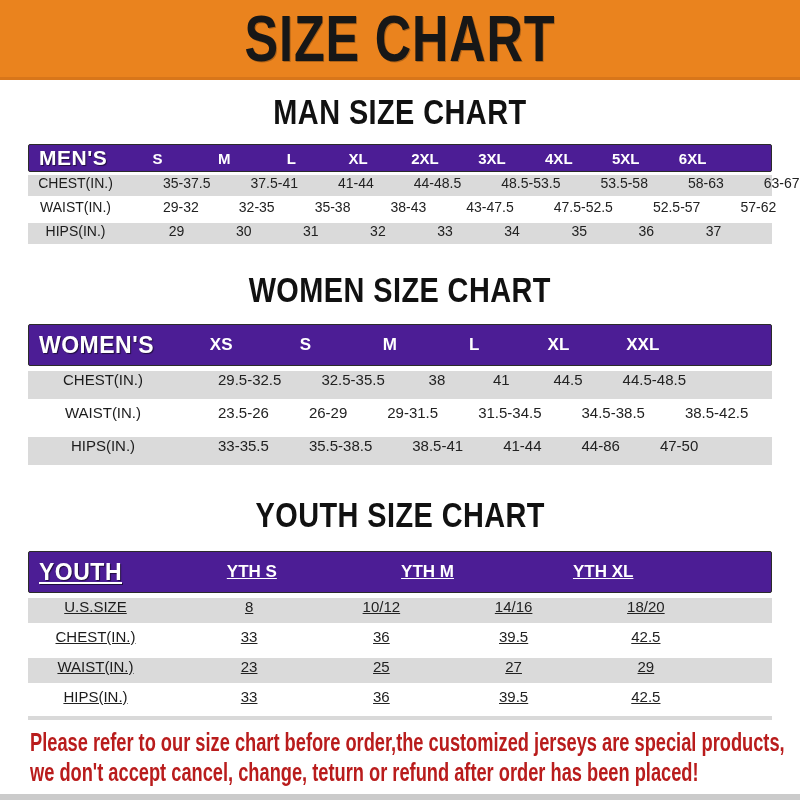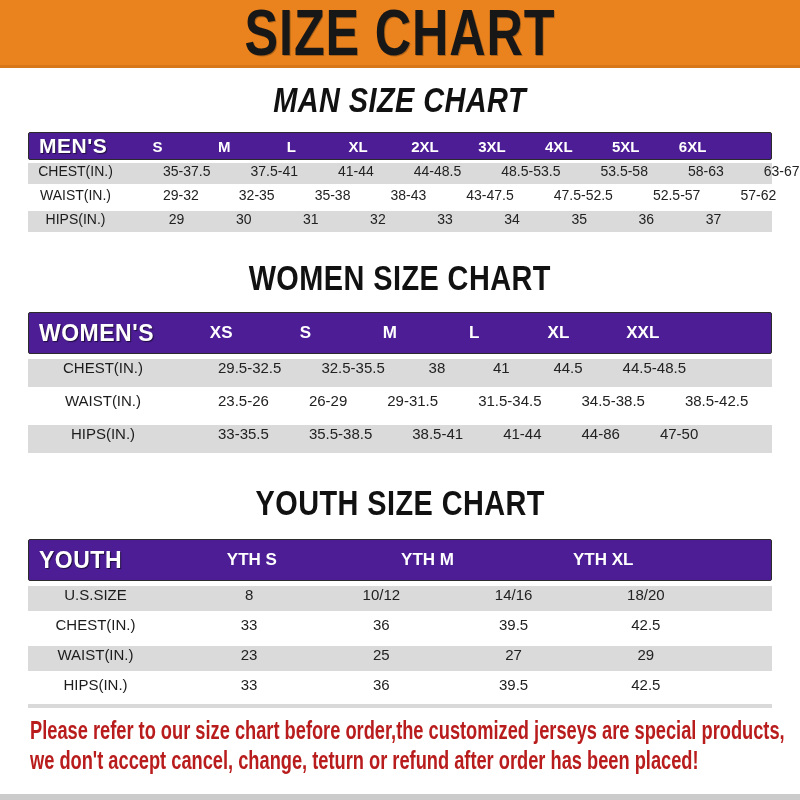--- a/index.html
+++ b/index.html
@@ -6,21 +6,21 @@
   html, body { width: 800px; height: 800px; }
   body {
     background: #ffffff;
     font-family: "Liberation Sans", sans-serif;
     overflow: hidden;
     position: relative;
   }
 
   
   .banner {
-    height: 68px;
+    height: 80px;
     background: #EA831E;
     border-bottom: 3px solid #D8761A;
     display: flex;
     align-items: center;
     justify-content: center;
   }
   .banner-text {
     font-size: 60px;
     font-weight: bold;
     color: #171717;
@@ -38,21 +38,21 @@
     font-weight: bold;
     color: #111;
   }
   .section-title .st-inner {
     display: inline-block;
     font-size: 34px;
     letter-spacing: 0.5px;
     white-space: nowrap;
     transform: scale(0.85, 1.02);
   }
-  .st-man   { margin-top: 14px; font-style: italic; }
+  .st-man   { margin-top: 14px; }
   .st-women { margin-top: 28px; }
   .st-youth { margin-top: 32px; }
 
   
   .size-table { width: 744px; margin-left: 28px; }
   .t-men   { margin-top: 14px; }
   .t-women { margin-top: 16px; }
   .t-youth { margin-top: 18px; }
 
   .thead {
@@ -88,21 +88,21 @@
 
   
   .t-big .thead { height: 42px; }
   .t-big .thead .tlabel { font-size: 23px; }
   .t-big .tcol { font-size: 17px; }
   .t-big .trow { height: 28px; margin-top: 5px; font-size: 15px; }
 
   .t-women .thead, .t-women .trow { padding-right: 86px; }
   .t-women .tlabel, .t-women .rlabel { width: 150px; }
 
-  .t-youth .thead, .t-youth .trow { padding-right: 80px; }
+  .t-youth .thead, .t-youth .trow { padding-right: 80px; text-decoration: underline; }
   .t-youth .tlabel, .t-youth .rlabel { width: 135px; }
   .t-youth .trow { height: 25px; }
 
   .table-bottom-strip {
     width: 744px;
     margin-left: 28px;
     height: 4px;
     margin-top: 3px;
     background: #D9D9D9;
   }

